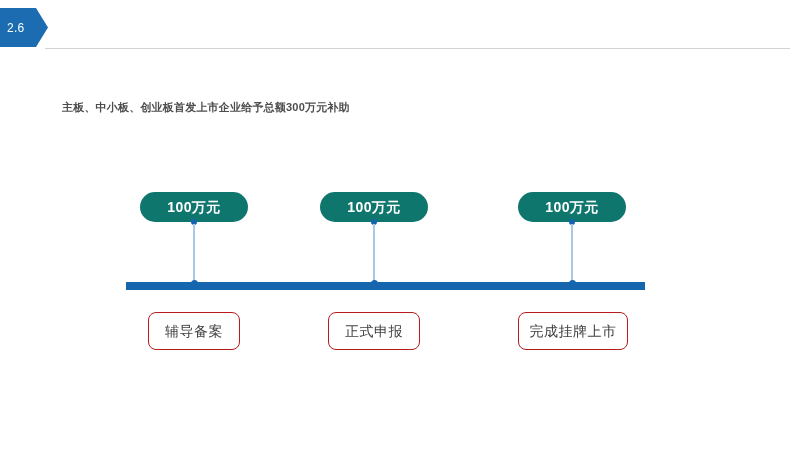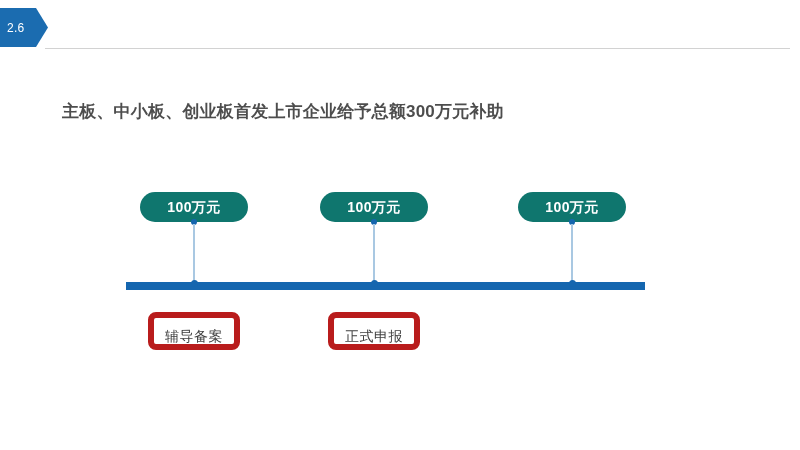--- a/index.html
+++ b/index.html
@@ -67,21 +67,21 @@
     width: 745px;
     height: 1px;
     background: #d2d2d2;
   }
 
   
   #subtitle {
     position: absolute;
     left: 62px;
     top: 100px;
-    font-size: 17px;
+    font-size: 11px;
     font-weight: bold;
     color: #4d4d4d;
     white-space: nowrap;
     letter-spacing: 0.2px;
   }
 
   
   #timeline {
     position: absolute;
     left: 0;
@@ -138,21 +138,21 @@
     height: 7px;
     border-radius: 50%;
     background: #1566AF;
   }
 
   .stage-box {
     position: absolute;
     top: 312px;
     height: 38px;
     line-height: 36px;
-    border: 6px solid #b91c1c;
+    border: 1px solid #b91c1c;
     border-radius: 8px;
     background: #ffffff;
     color: #3f3f3f;
     font-size: 14px;
     text-align: center;
     white-space: nowrap;
     box-sizing: border-box;
     letter-spacing: 0.5px;
   }
 </style>
@@ -179,14 +179,15 @@
   <div class="pill" style="left:320px; width:108px;">100万元</div>
   <div class="connector-dot-top" style="left:371px;"></div>
   <div class="connector-line" style="left:373.3px;"></div>
   <div class="connector-dot-bottom" style="left:370.5px;"></div>
   <div class="stage-box" style="left:328px; width:92px;">正式申报</div>
 
   <div class="pill" style="left:518px; width:108px;">100万元</div>
   <div class="connector-dot-top" style="left:569px;"></div>
   <div class="connector-line" style="left:571.3px;"></div>
   <div class="connector-dot-bottom" style="left:568.5px;"></div>
+  <div class="stage-box" style="left:518px; width:110px;">完成挂牌上市</div>
 
 </div>
 
 </body></html>

